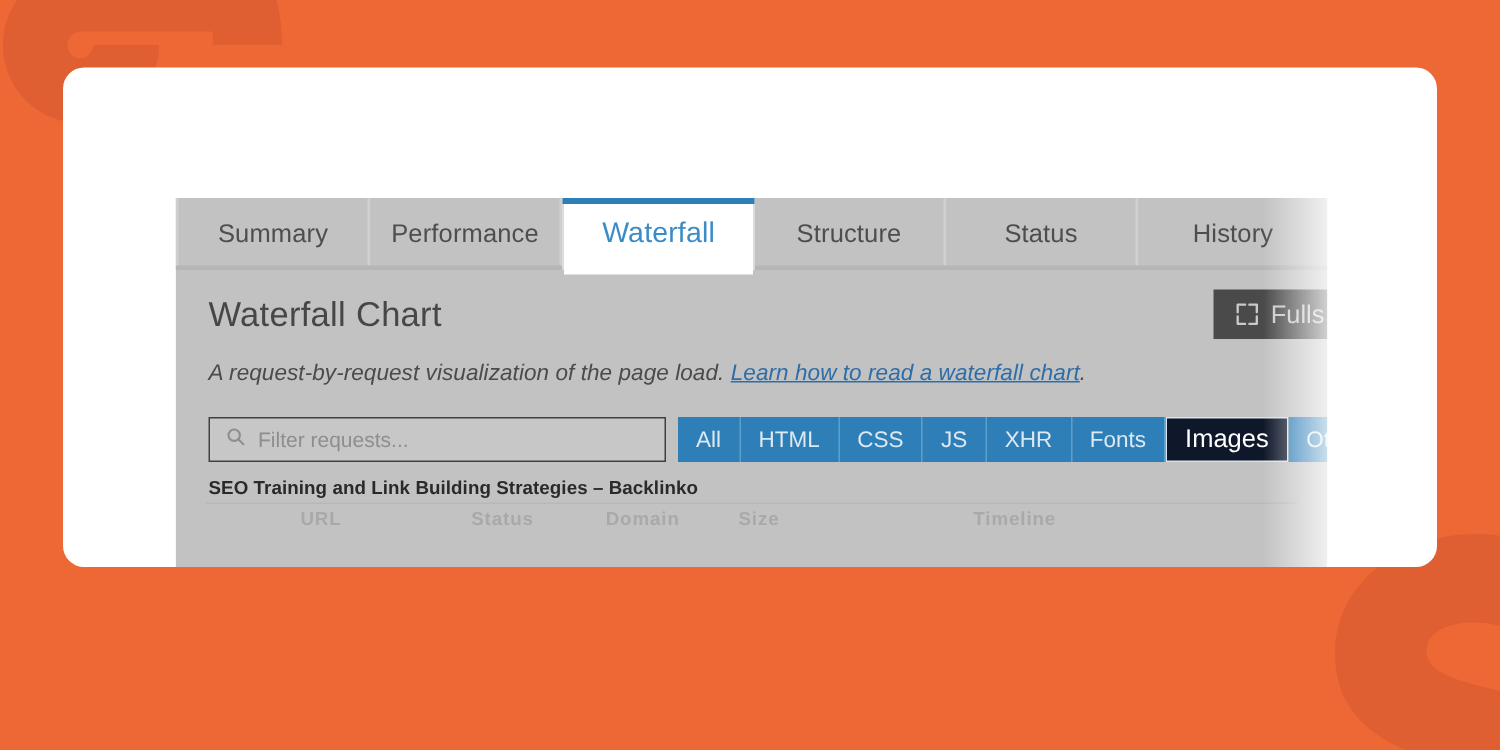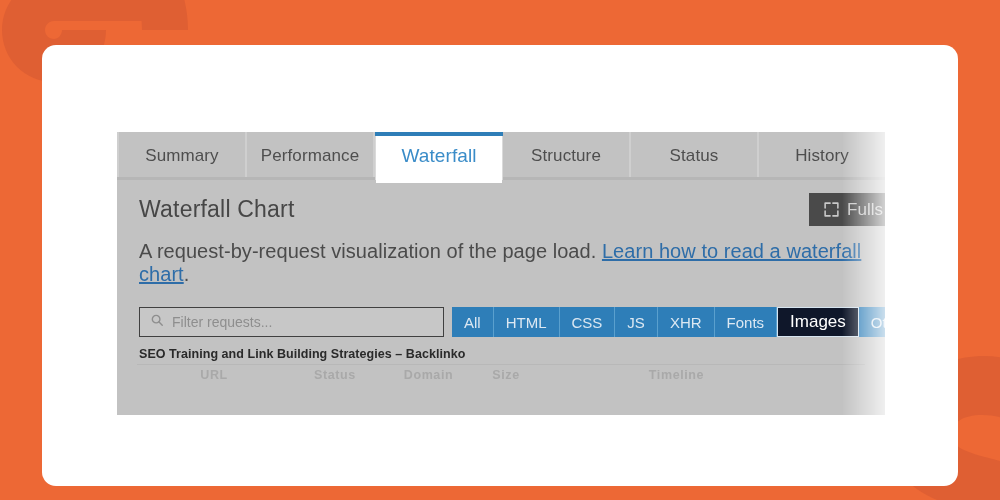--- a/index.html
+++ b/index.html
@@ -42,21 +42,21 @@
   }
   .watermark svg { display: block; width: 100%; height: 100%; }
   .wm-glyph { fill: #DF5F33; }
 
   
   #card {
     position: absolute;
     left: 42px;
     top: 45px;
     width: 916px;
-    height: 441px;
+    height: 333px;
     background: #FFFFFF;
     border-radius: 14px;
     overflow: hidden;
   }
 
   
   #panel {
     position: absolute;
     left: 75px;
     top: 87px;
@@ -151,24 +151,25 @@
     gap: 7px;
     padding: 0 14px;
     background: #4A4A4A;
     color: #C9C9C9;
     font-size: 17px;
     white-space: nowrap;
   }
   #fullscreen-btn svg { width: 17px; height: 17px; display: block; }
 
   #subtitle {
-    font-size: 20px;
+    font-size: 15px;
     color: #4B4B4B;
     padding: 2px 2px 0 2px;
     letter-spacing: .05px;
+    font-style: italic;
   }
   #subtitle a {
     color: #2E6DA8;
     text-decoration: underline;
   }
 
   
   #filterrow {
     display: flex;
     align-items: stretch;

